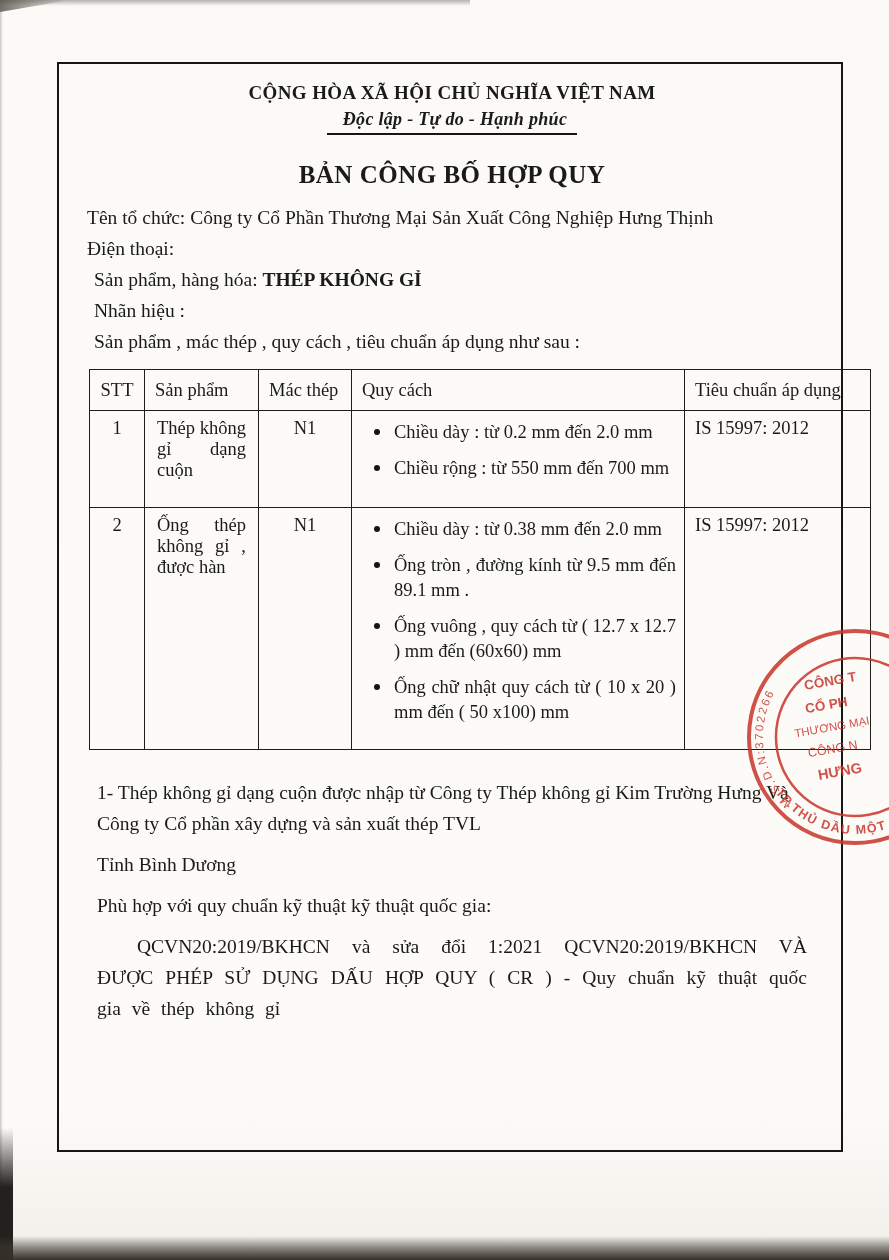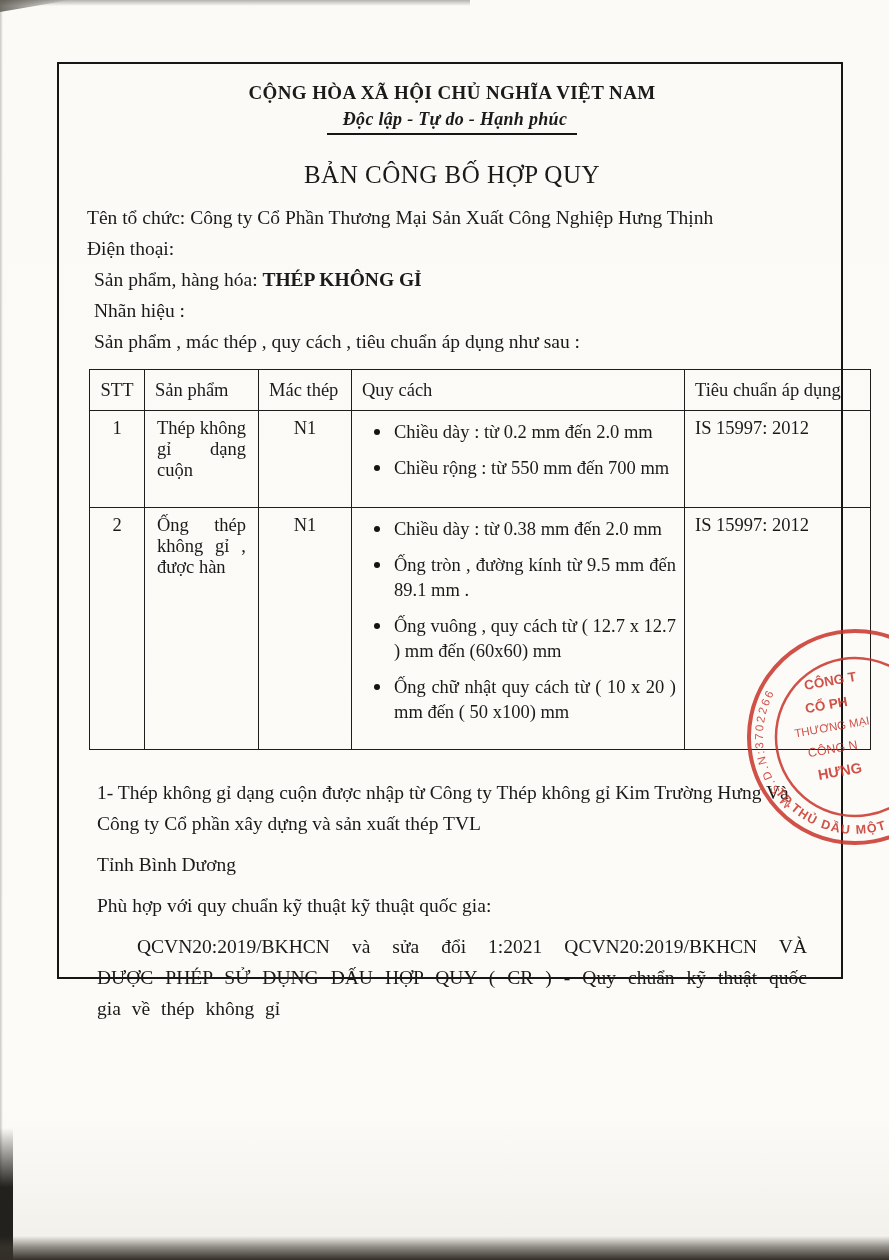--- a/index.html
+++ b/index.html
@@ -4,32 +4,32 @@
 <style>
   html,body{margin:0;padding:0;}
   body{
     width:889px;height:1260px;position:relative;overflow:hidden;
     background:#f6f5f1;
     font-family:"Liberation Serif","DejaVu Serif",serif;
     color:#1a1a1a;
   }
   .paper{position:absolute;inset:0;background:linear-gradient(180deg,#fbfaf7 0%,#fcfbf8 88%,#f1efe9 100%);}
   .frame{
-    position:absolute;left:57px;top:62px;width:786px;height:917px;
+    position:absolute;left:57px;top:62px;width:786px;height:1090px;
     border:2px solid #161616;box-sizing:border-box;
   }
   .inner{padding:10px 24px 0 28px;}
 
   
   .doc-header{text-align:center;padding-top:8px;}
   .nat-line1{font-weight:bold;font-size:19px;letter-spacing:.4px;}
   .nat-line2-wrap{margin-top:5px;}
   .nat-line2{display:inline-block;font-weight:bold;font-size:18px;
     border-bottom:2px solid #161616;padding:0 10px 3px 16px;letter-spacing:.3px;font-style:italic;}
-  .doc-title{text-align:center;font-weight:normal;font-size:25px;margin-top:26px;letter-spacing:.5px;}
+  .doc-title{text-align:center;font-weight:bold;font-size:25px;margin-top:26px;letter-spacing:.5px;}
   .doc-number{text-align:center;font-size:19px;margin-top:11px;}
 
   
   .info{margin-top:13px;font-size:19.5px;line-height:31px;}
   .info p{margin:0;}
   .info p.ind{margin-left:7px;}
   .info b{font-weight:bold;}
 
   
   table.spec-table{border-collapse:collapse;width:781px;margin:12px 0 0 2px;

